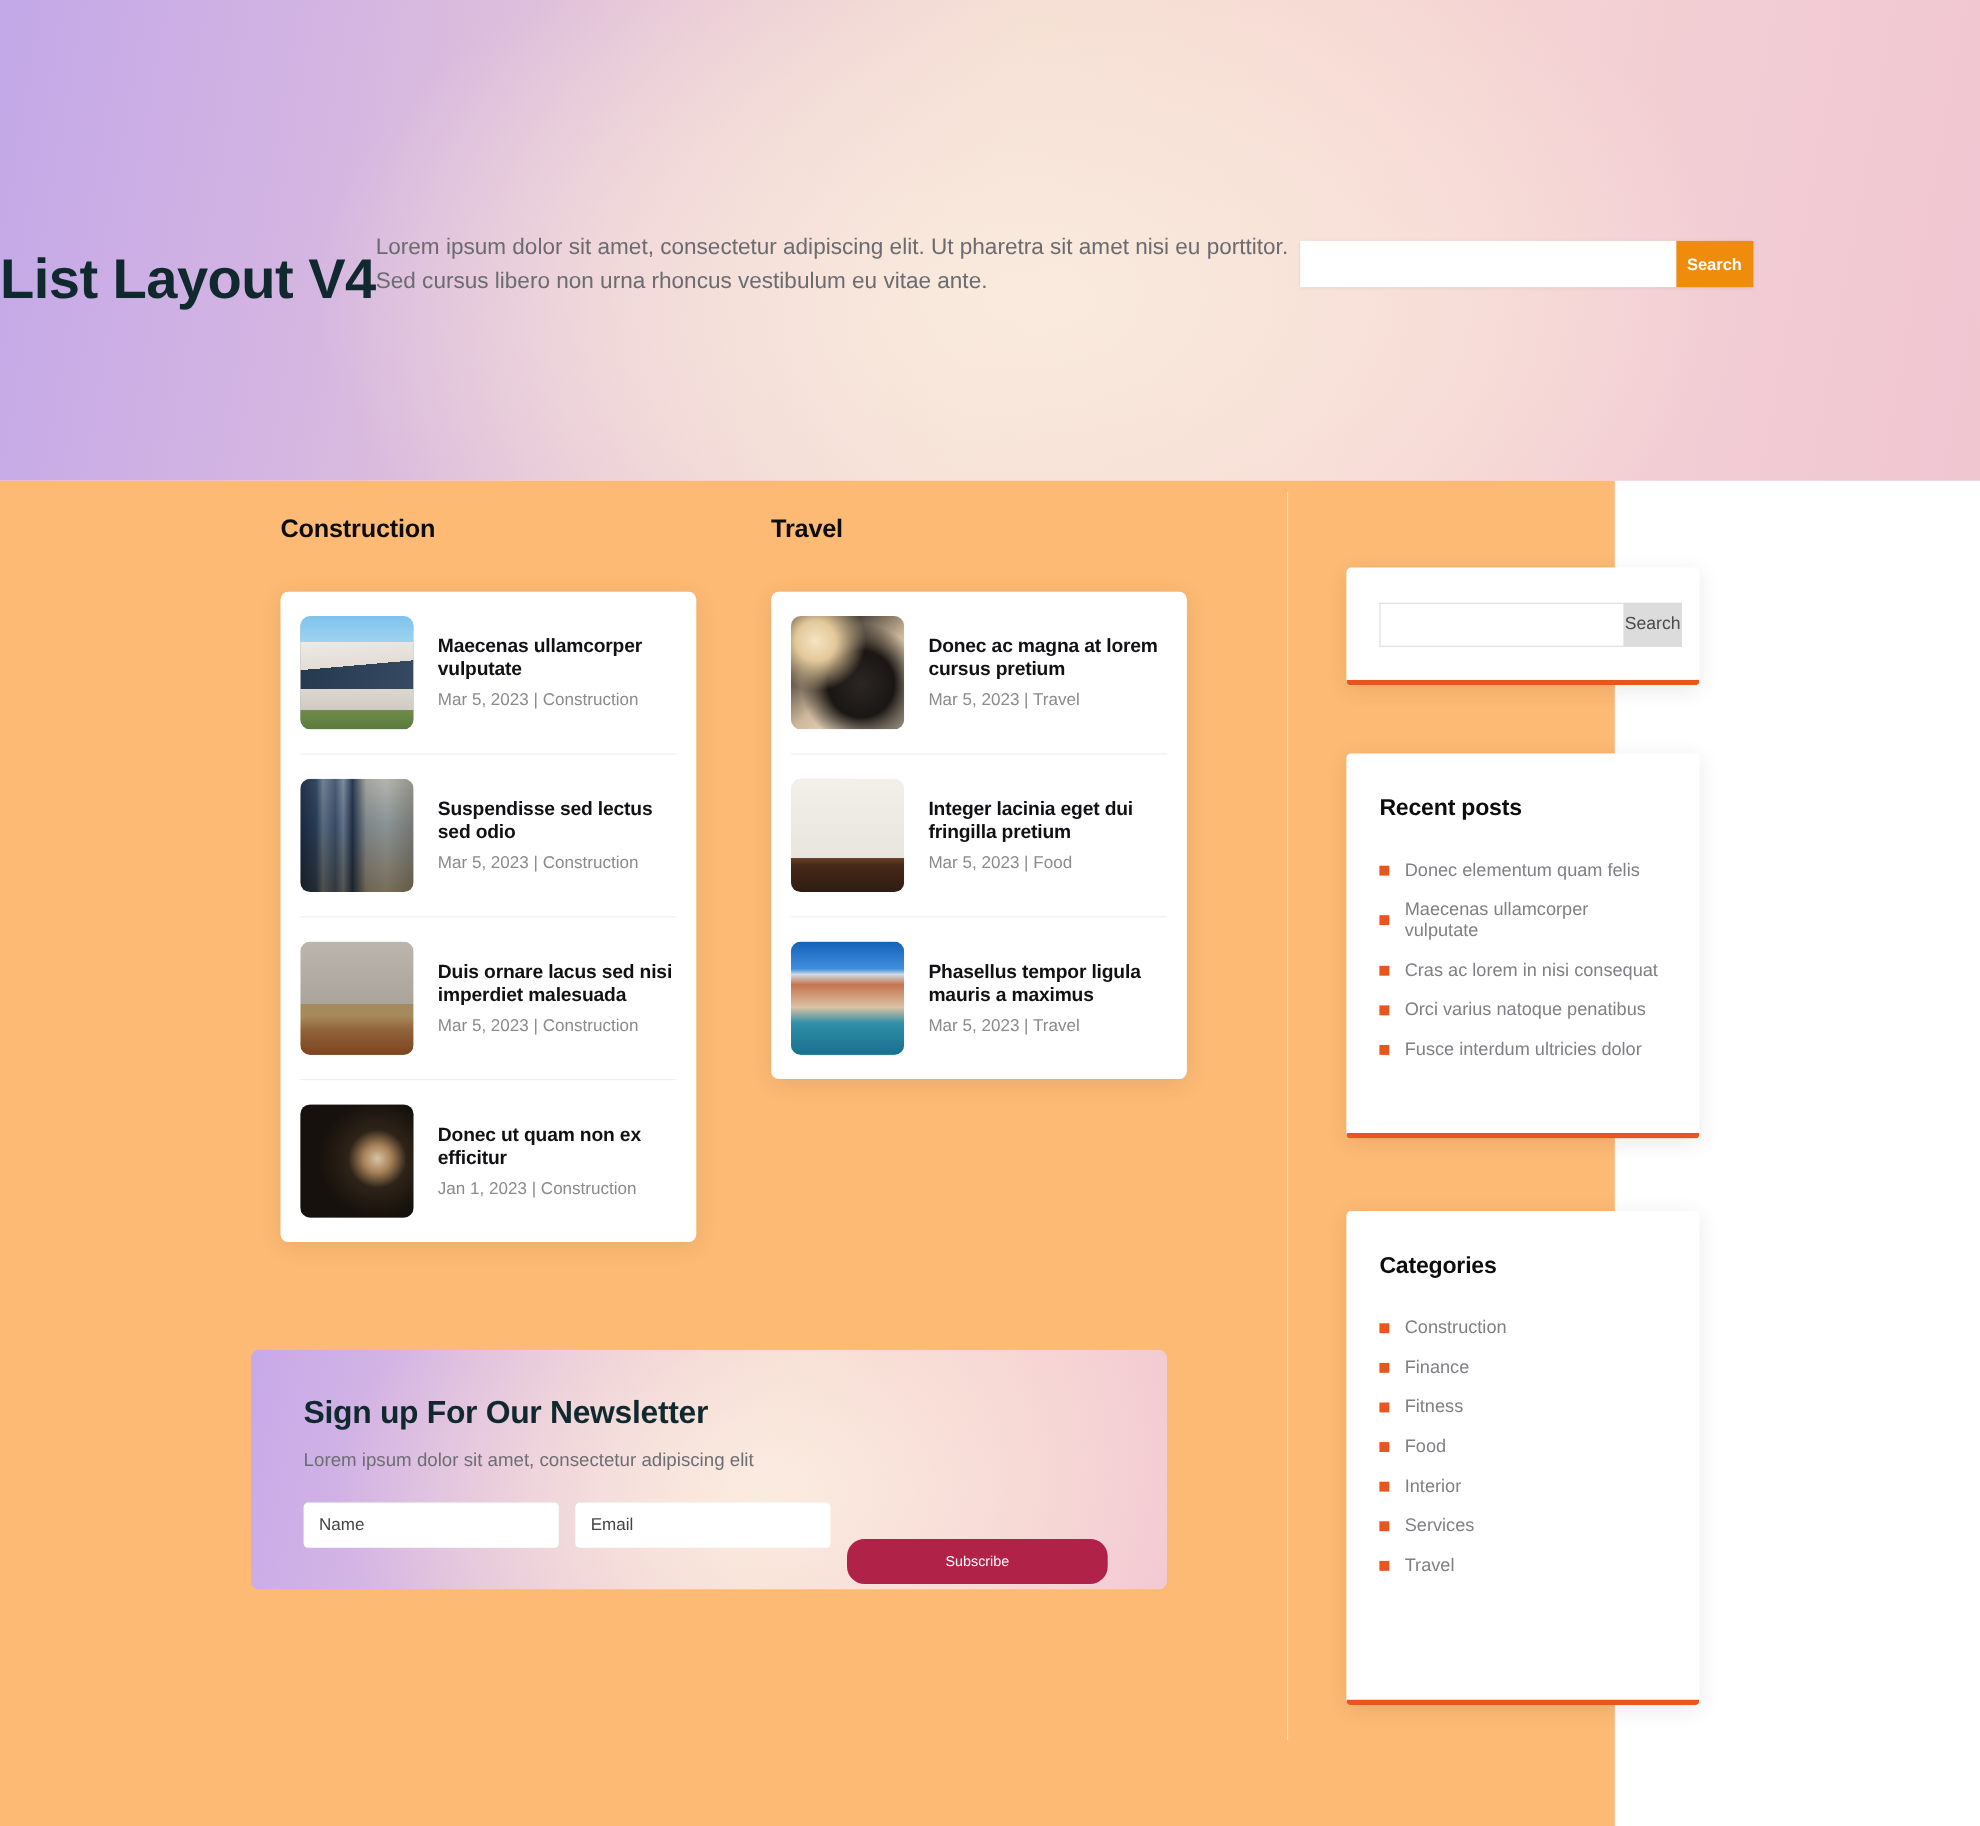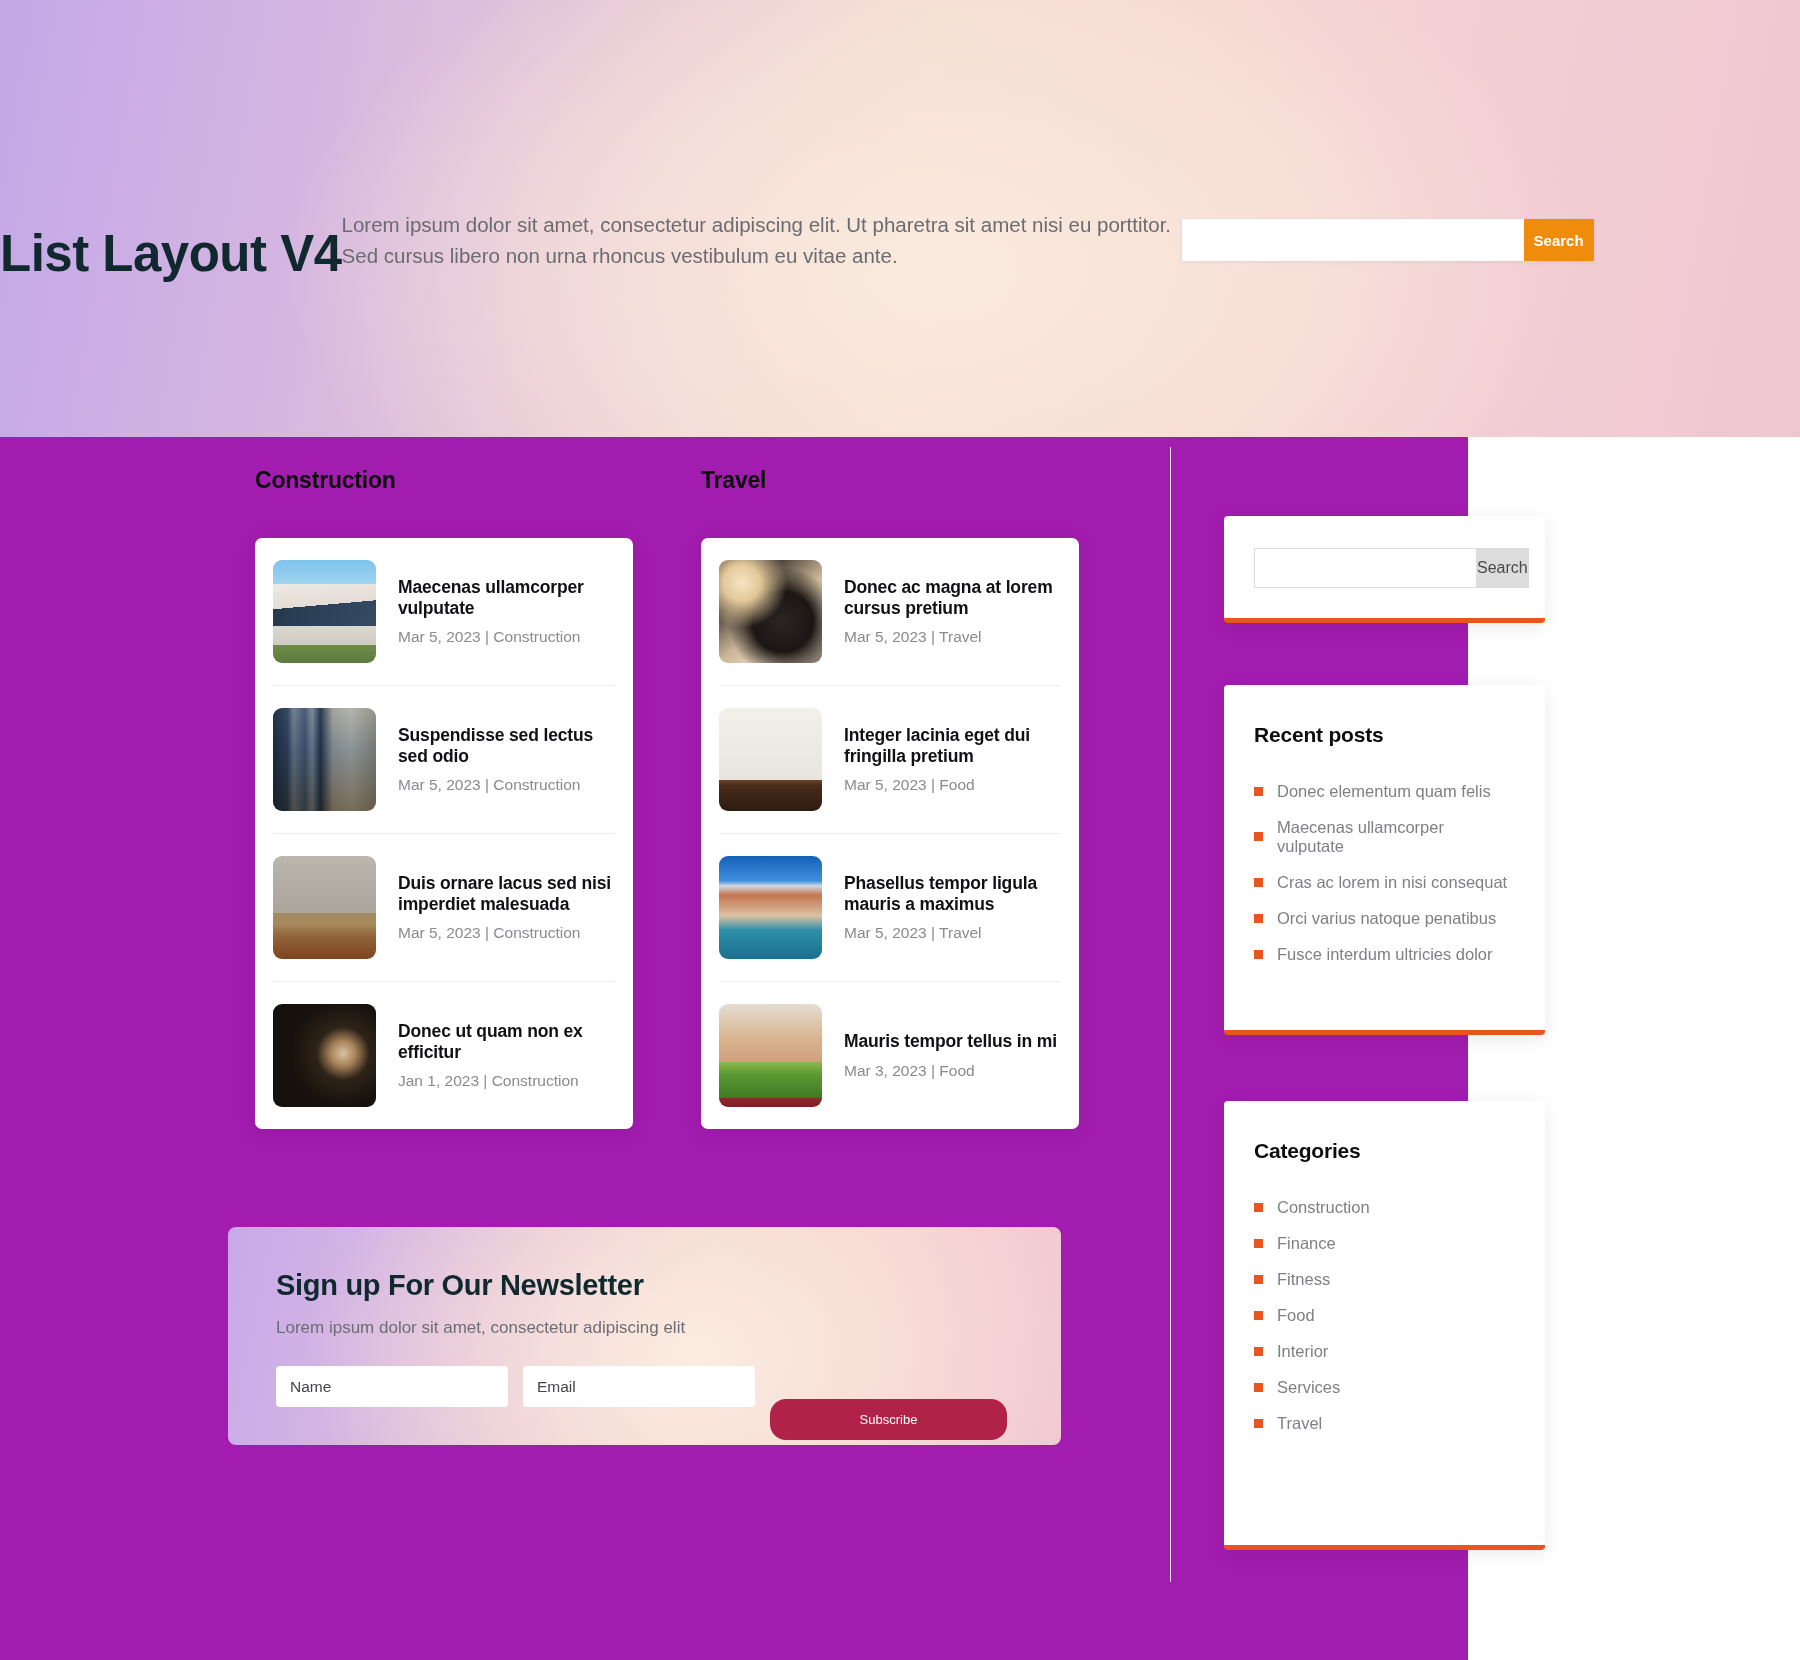--- a/index.html
+++ b/index.html
@@ -65,21 +65,21 @@
     font-weight: 700;
     font-family: "Liberation Sans", sans-serif;
     cursor: pointer;
   }
 
   
   .page {
     position: relative;
     width: 1468px;
     height: 1223px;
-    background: #a21caf;
+    background: #fdba74;
   }
   .content-wrap {
     position: absolute;
     left: 255px;
     top: 0;
     width: 1290px;
     display: flex;
   }
   .left-area { width: 915px; }
   .divider-col {
@@ -373,27 +373,20 @@
             </article>
 
             <article class="post">
               <div class="thumb img-venice"></div>
               <div class="post-body">
                 <h3 class="post-title">Phasellus tempor ligula mauris a maximus</h3>
                 <div class="post-meta">Mar 5, 2023 | Travel</div>
               </div>
             </article>
 
-            <article class="post">
-              <div class="thumb img-veg"></div>
-              <div class="post-body">
-                <h3 class="post-title">Mauris tempor tellus in mi</h3>
-                <div class="post-meta">Mar 3, 2023 | Food</div>
-              </div>
-            </article>
 
           </div>
         </section>
 
       </div>
 
       <section class="newsletter">
         <h2 class="nl-title">Sign up For Our Newsletter</h2>
         <p class="nl-sub">Lorem ipsum dolor sit amet, consectetur adipiscing elit</p>
         <form class="nl-form">

